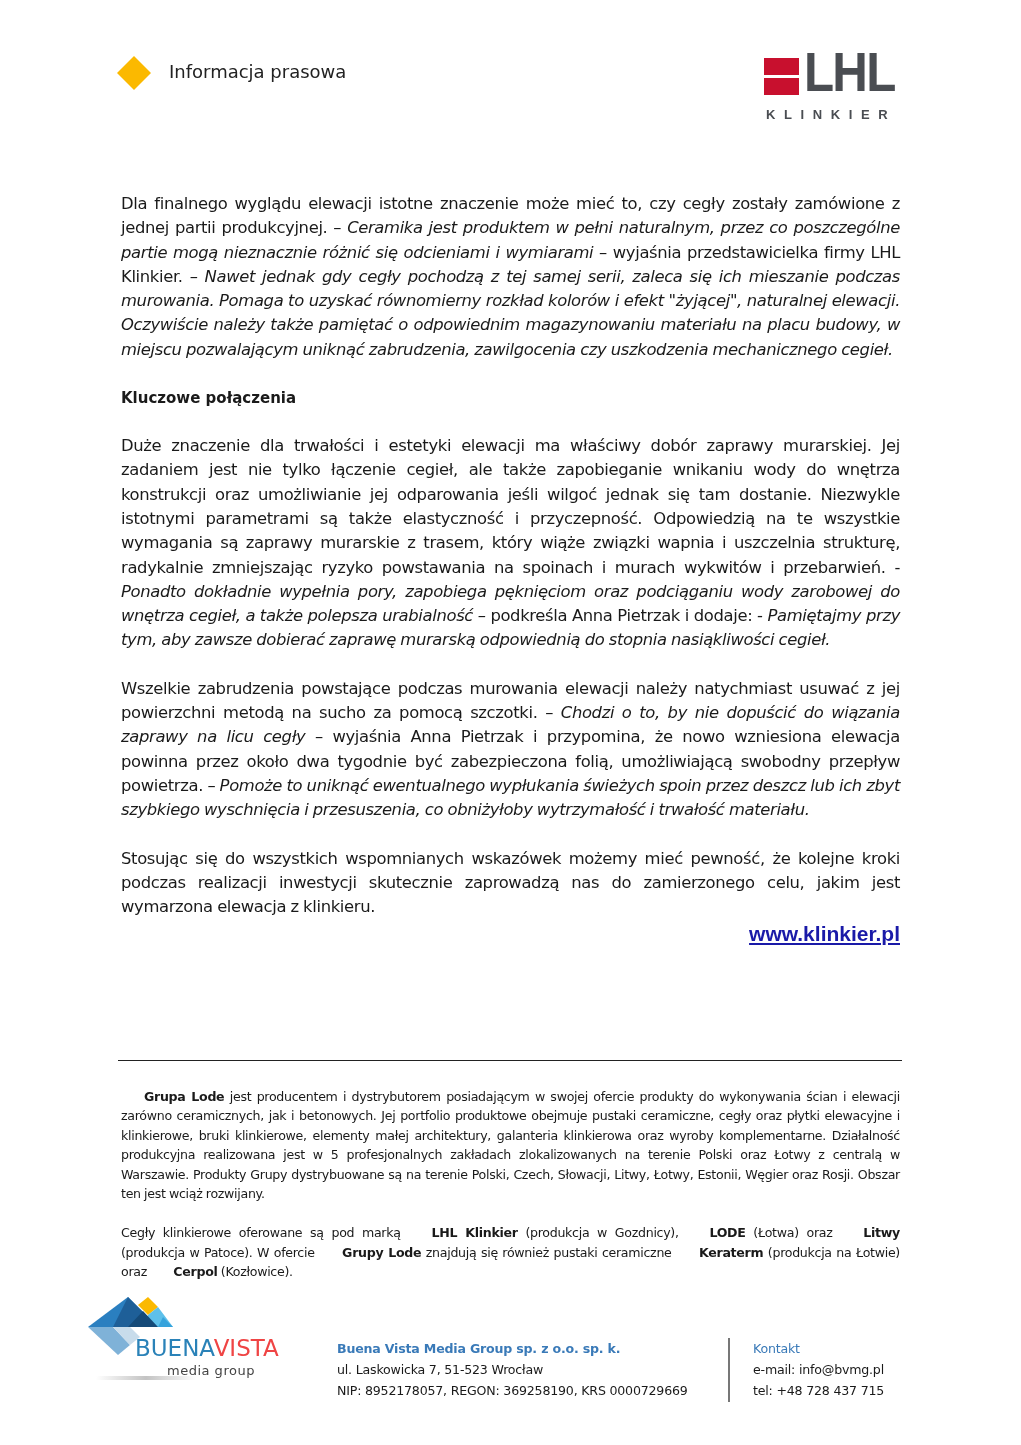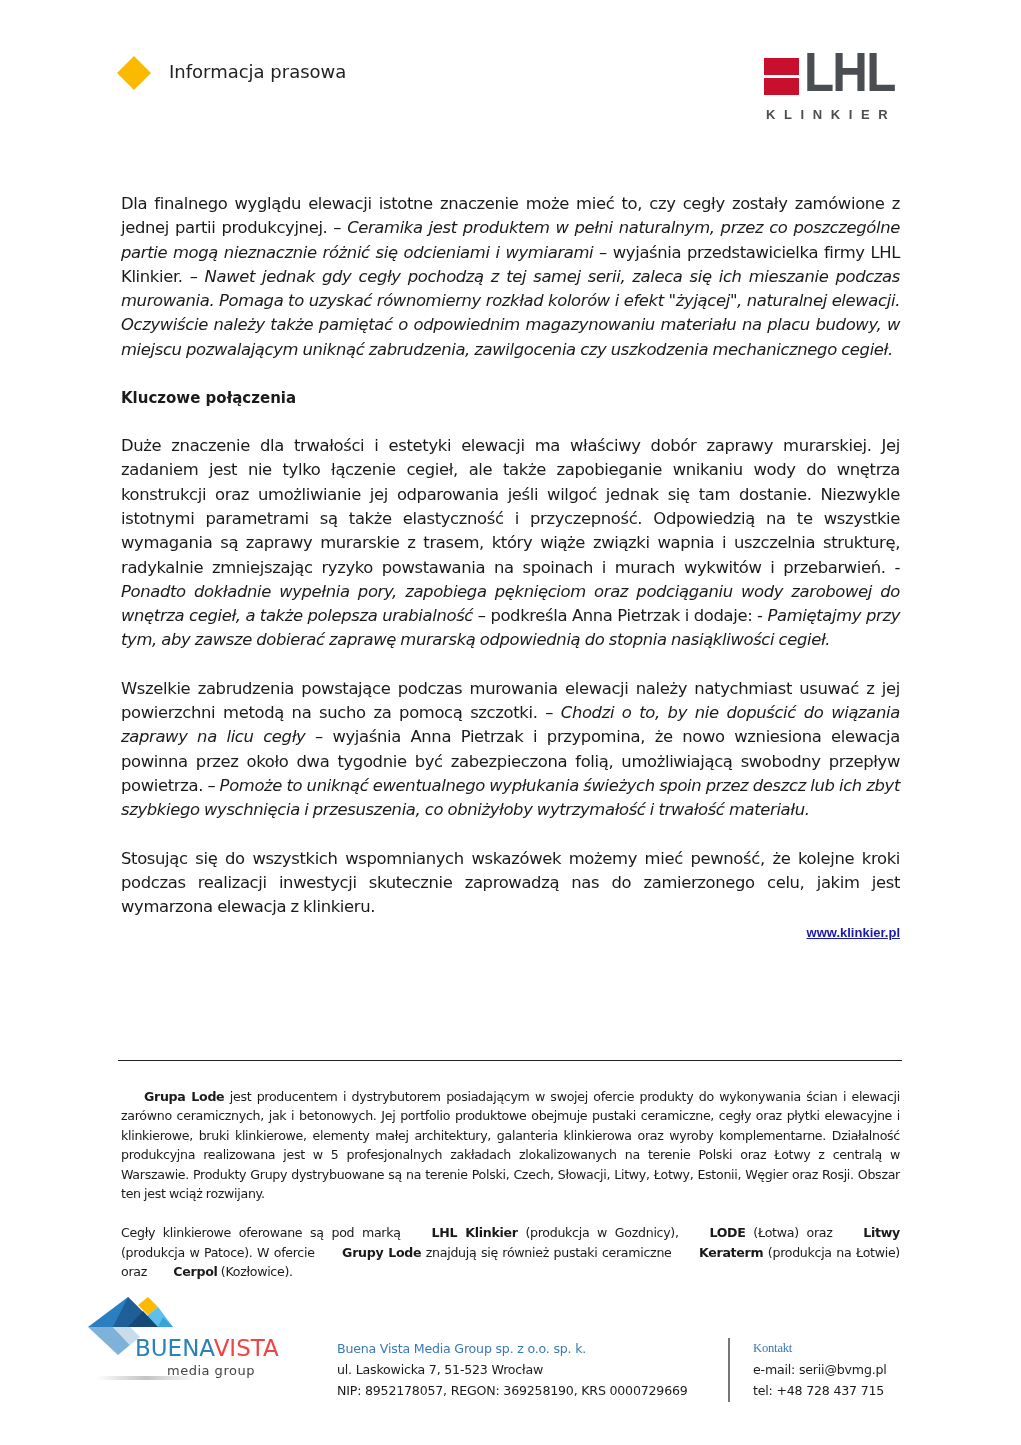--- a/index.html
+++ b/index.html
@@ -26,21 +26,21 @@
     
     .content { position: absolute; left: 121px; top: 168px; width: 779px; }
     .h { font-weight: bold; font-size: 15px; margin: 0; line-height: 24px; height: 24px; }
     .p { font-size: 16.4px; line-height: 24.3px; text-align: justify; margin: 0;
       font-family: "DejaVu Sans", sans-serif; letter-spacing: -0.35px; word-spacing: -0.5px; }
     .p i { font-style: italic; }
     .gap { height: 24px; }
 
     .link-row { text-align: right; font-size: 16px; margin-top: 3px; }
     .link { color: #1a1aa8; text-decoration: underline; font-weight: bold;
-      font-family: "Liberation Sans", sans-serif; font-size: 13px; }
+      font-family: "Liberation Sans", sans-serif; font-size: 21px; }
 
     .rule { position: absolute; left: 118px; top: 1060px; width: 784px; height: 1px; background: #222; }
 
     .about { position: absolute; left: 121px; top: 1087px; width: 779px; }
     .ap { font-size: 12.6px; line-height: 19.4px; text-align: justify; margin: 0;
       letter-spacing: -0.3px; word-spacing: -0.4px; }
     .ap b { font-weight: bold; margin-left: 23px; }
     .ap-gap { height: 20px; }
 
     
@@ -49,25 +49,25 @@
       font-size: 23px; letter-spacing: 0px; line-height: 1; }
     .bv-buena { color: #2a82b8; }
     .bv-vista { color: #ef4444; }
     .bv-sub { position: absolute; left: 79px; top: 66px; font-size: 13px; color: #444;
       font-family: "DejaVu Sans", sans-serif; letter-spacing: 0.5px; }
     .bv-shadow { position: absolute; left: 8px; top: 79px; width: 100px; height: 4px;
       background: linear-gradient(90deg, rgba(200,200,200,0), rgba(180,180,180,0.8), rgba(200,200,200,0)); }
 
     .company { position: absolute; left: 337px; top: 1338px; font-size: 12.6px; line-height: 21px;
       letter-spacing: -0.2px; }
-    .company .cname { color: #3a7ab8; }
+    .company .cname { color: #3a7ab8; font-weight: bold; }
     .divider-v { position: absolute; left: 728px; top: 1338px; width: 2px; height: 64px; background: #777; }
     .contact { position: absolute; left: 753px; top: 1338px; font-size: 12.6px; line-height: 21px;
       letter-spacing: -0.2px; }
-    .contact .ctitle { color: #3a7ab8; font-family: Liberation Serif, serif; }
+    .contact .ctitle { color: #3a7ab8; }
   </style>
 </head>
 <body>
 
 <div class="page">
 
   <div class="hdr-diamond"></div>
   <div class="hdr-title">Informacja prasowa</div>
 
   <div class="lhl-logo">
@@ -120,16 +120,16 @@
   <div class="company">
     <div class="cname">Buena Vista Media Group sp. z o.o. sp. k.</div>
     <div>ul. Laskowicka 7, 51-523 Wrocław</div>
     <div>NIP: 8952178057, REGON: 369258190, KRS 0000729669</div>
   </div>
 
   <div class="divider-v"></div>
 
   <div class="contact">
     <div class="ctitle">Kontakt</div>
-    <div>e-mail: serii@bvmg.pl</div>
+    <div>e-mail: info@bvmg.pl</div>
     <div>tel: +48 728 437 715</div>
   </div>
 </div>
 
 </body></html>

